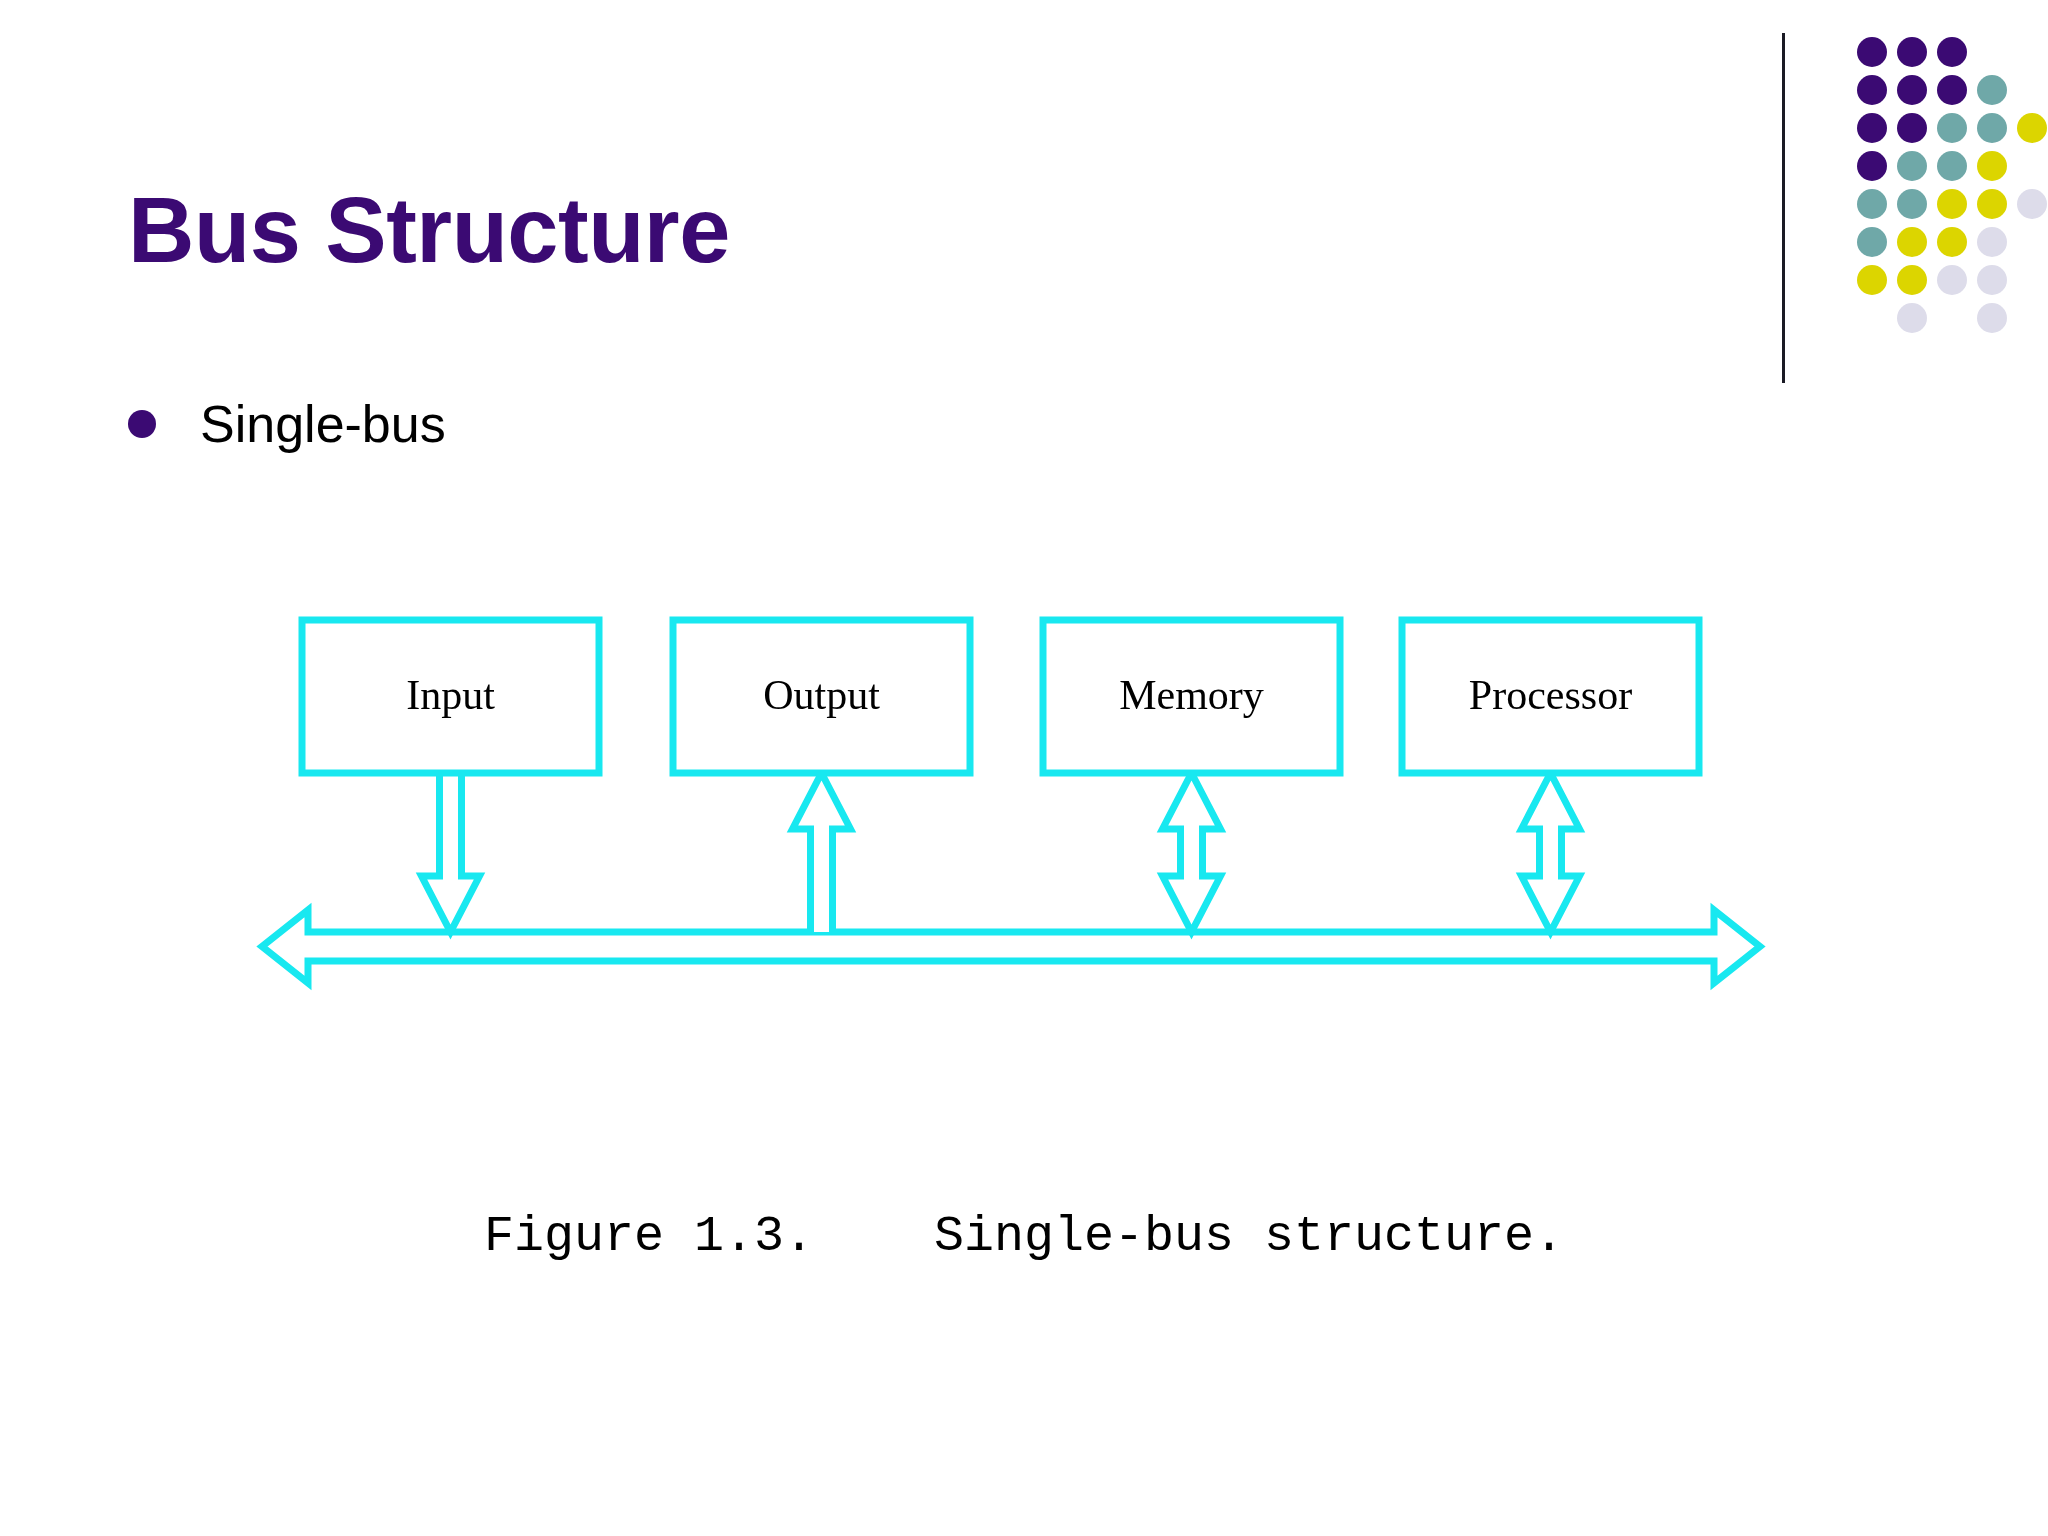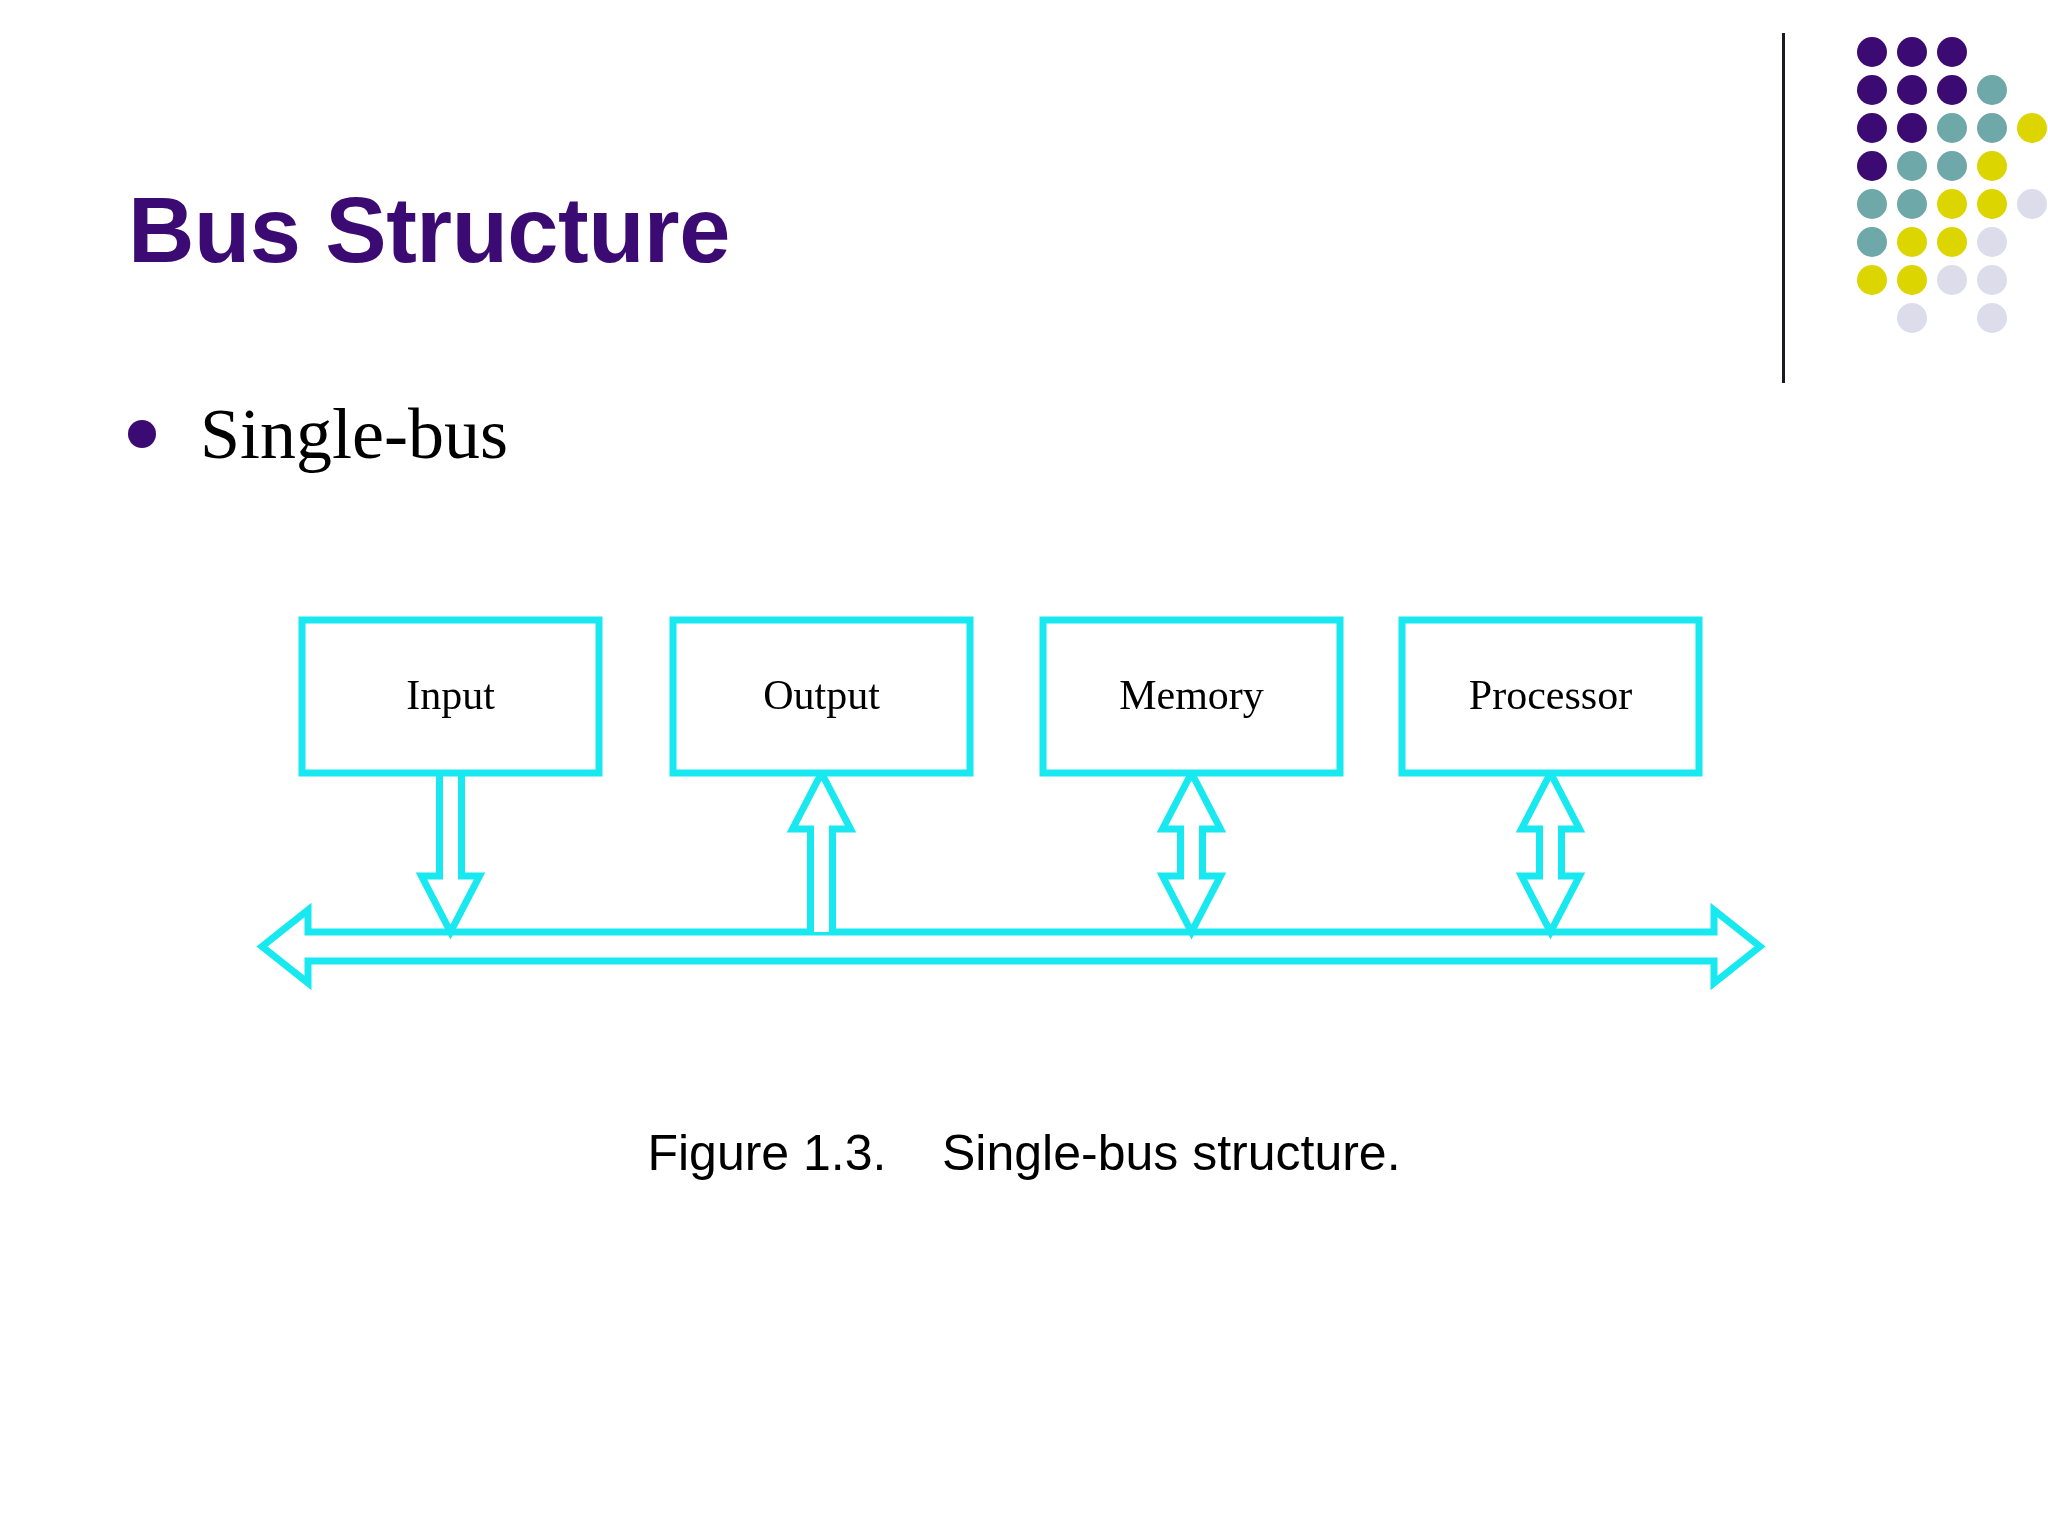--- a/index.html
+++ b/index.html
@@ -43,22 +43,22 @@
   }
   #bullet-dot {
     width: 28px;
     height: 28px;
     border-radius: 50%;
     background: #3B0A73;
     flex: 0 0 auto;
     margin-right: 44px;
   }
   #bullet-text {
-    font-family: Liberation Serif, serif;
-    font-size: 72px;
+    font-family: Liberation Sans, sans-serif;
+    font-size: 52px;
     line-height: 1.0;
     color: #000000;
     white-space: nowrap;
   }
 
   
   #logo-rule {
     position: absolute;
     left: 1782px;
     top: 33px;
@@ -106,24 +106,24 @@
     font-size: 42px;
     fill: #000000;
     text-anchor: middle;
     dominant-baseline: middle;
   }
 
   
   #figure-caption {
     position: absolute;
     left: 0;
-    top: 1124px;
+    top: 1208px;
     width: 2048px;
     text-align: center;
-    font-family: Liberation Sans, sans-serif;
+    font-family: Liberation Mono, monospace;
     font-size: 50px;
     color: #000000;
     white-space: pre;
   }
 </style>
 </head>
 <body>
 
 <div id="slide">
 

